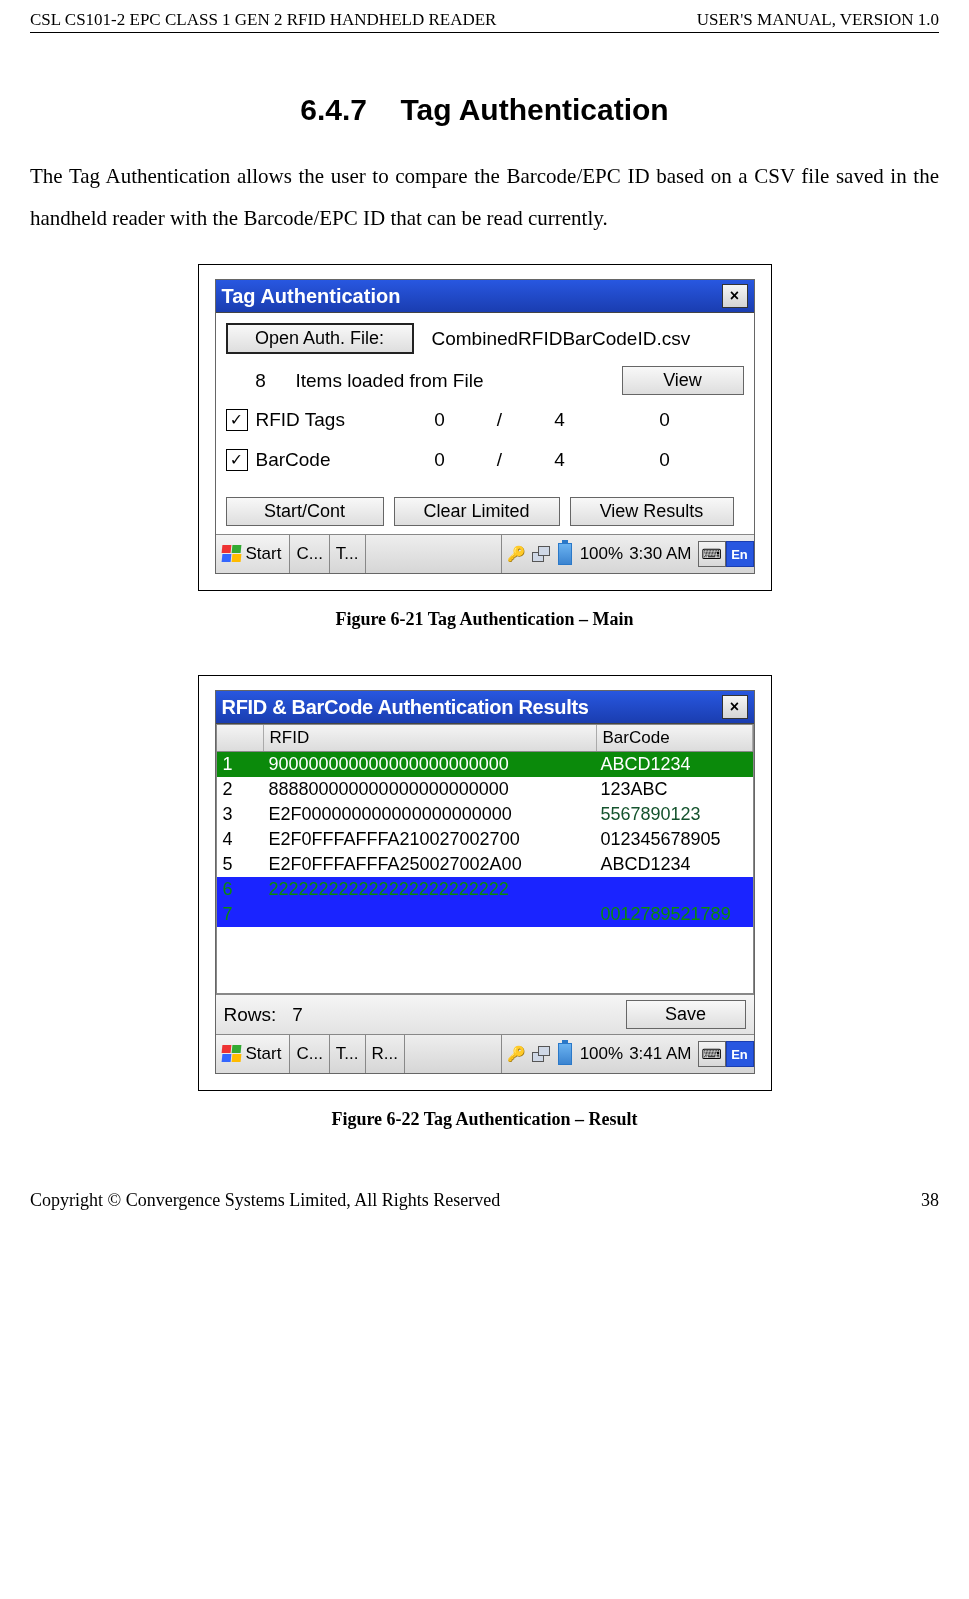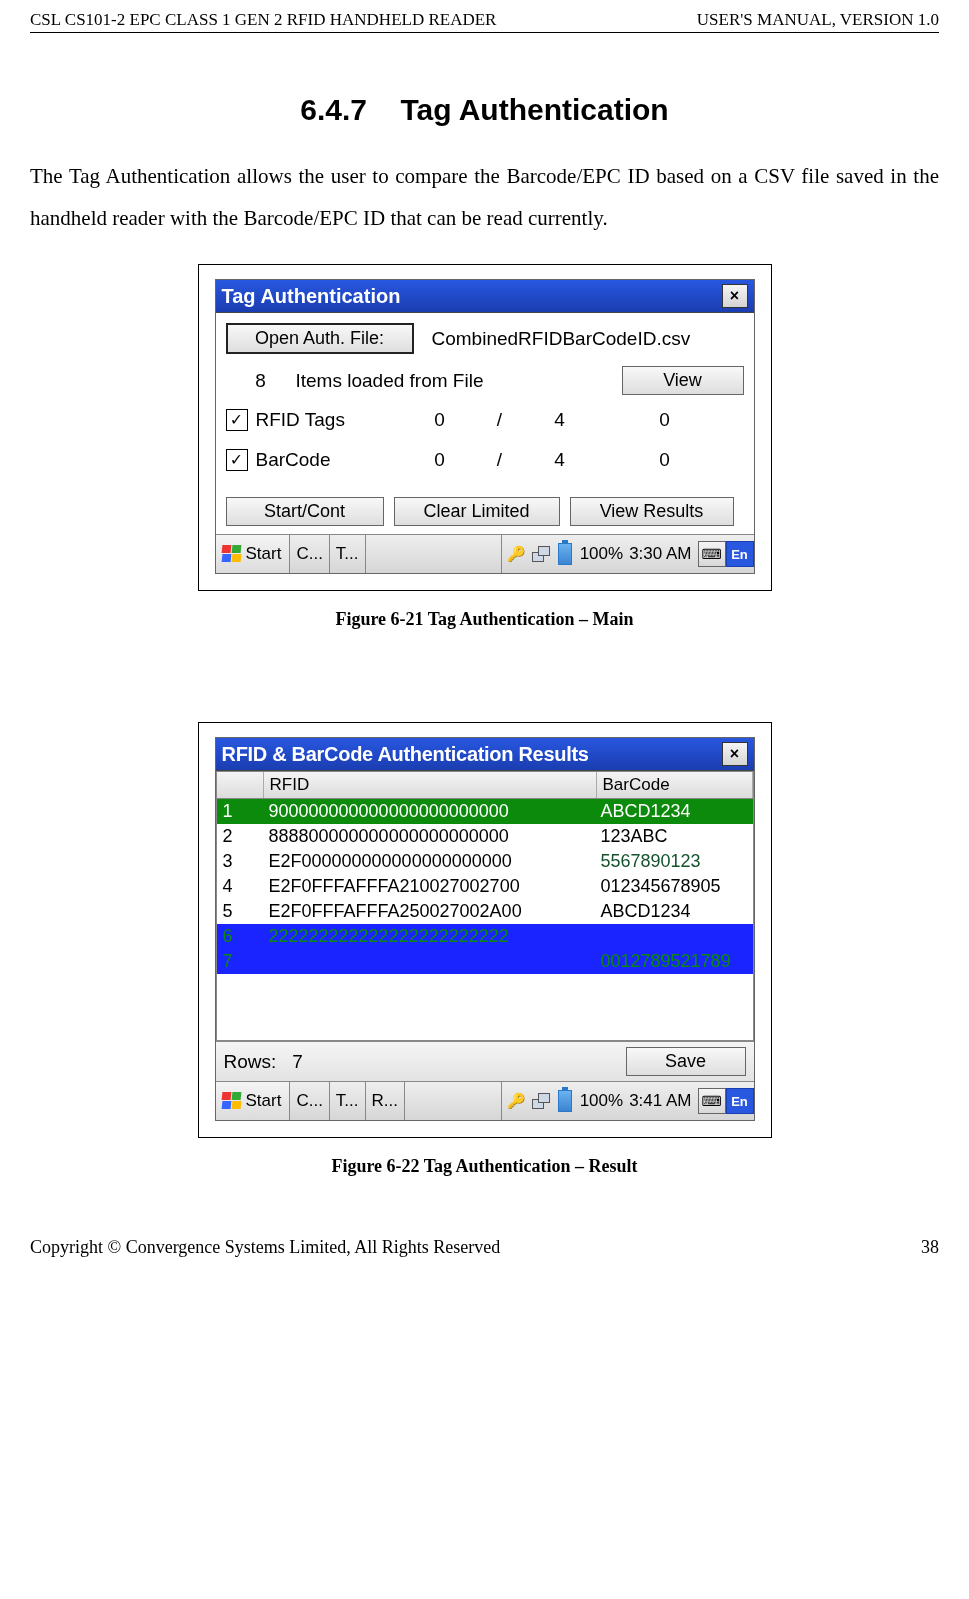--- a/index.html
+++ b/index.html
@@ -257,21 +257,21 @@
             <span>3:30 AM</span>
           </div>
           <span class="sip">⌨</span>
           <span class="en">En</span>
         </div>
       </div>
     </div>
   </div>
   <div class="caption">Figure 6-21          Tag Authentication – Main</div>
 
-  <div class="fig-wrap" style="margin-top:92px;justify-content:center;">
+  <div class="fig-wrap" style="margin-top:45px;justify-content:center;">
     <div class="fig-box">
       <div class="wince">
         <div class="titlebar">
           <span class="ttl dotfile">RFID &amp; BarCode Authentication Results</span>
           <span class="xbtn">×</span>
         </div>
         <div class="list-shell">
           <div class="list-head">
             <div class="c1"> </div>
             <div class="c2">RFID</div>

